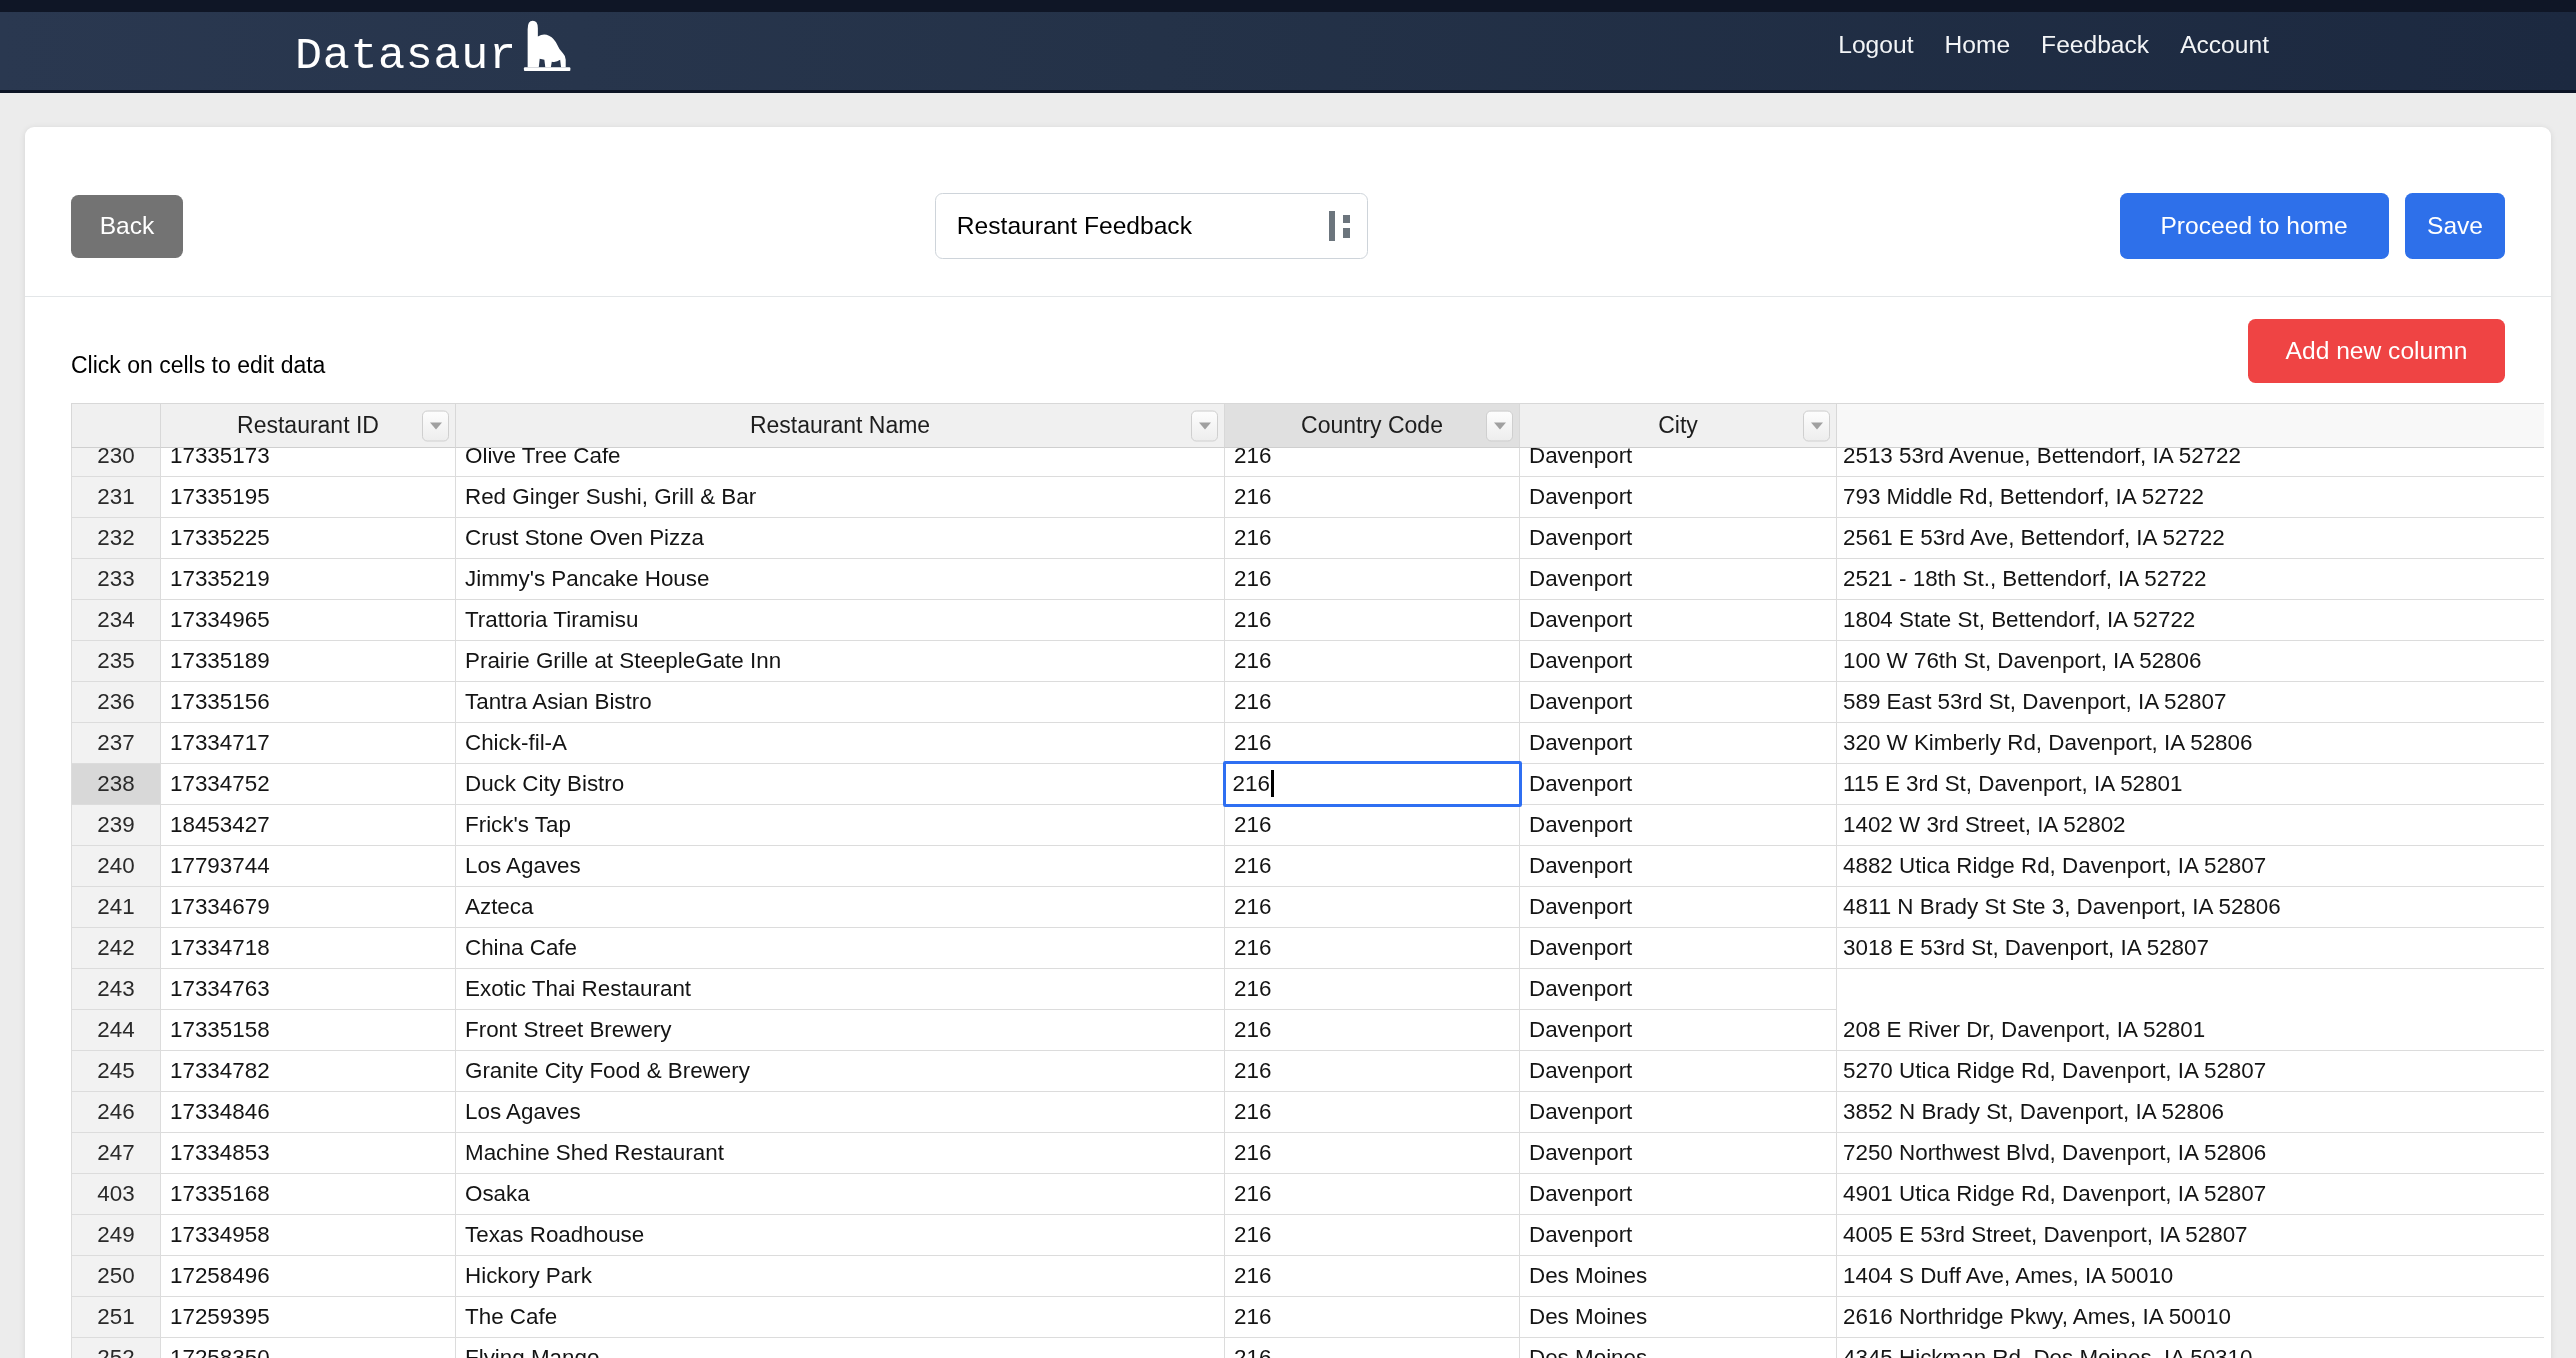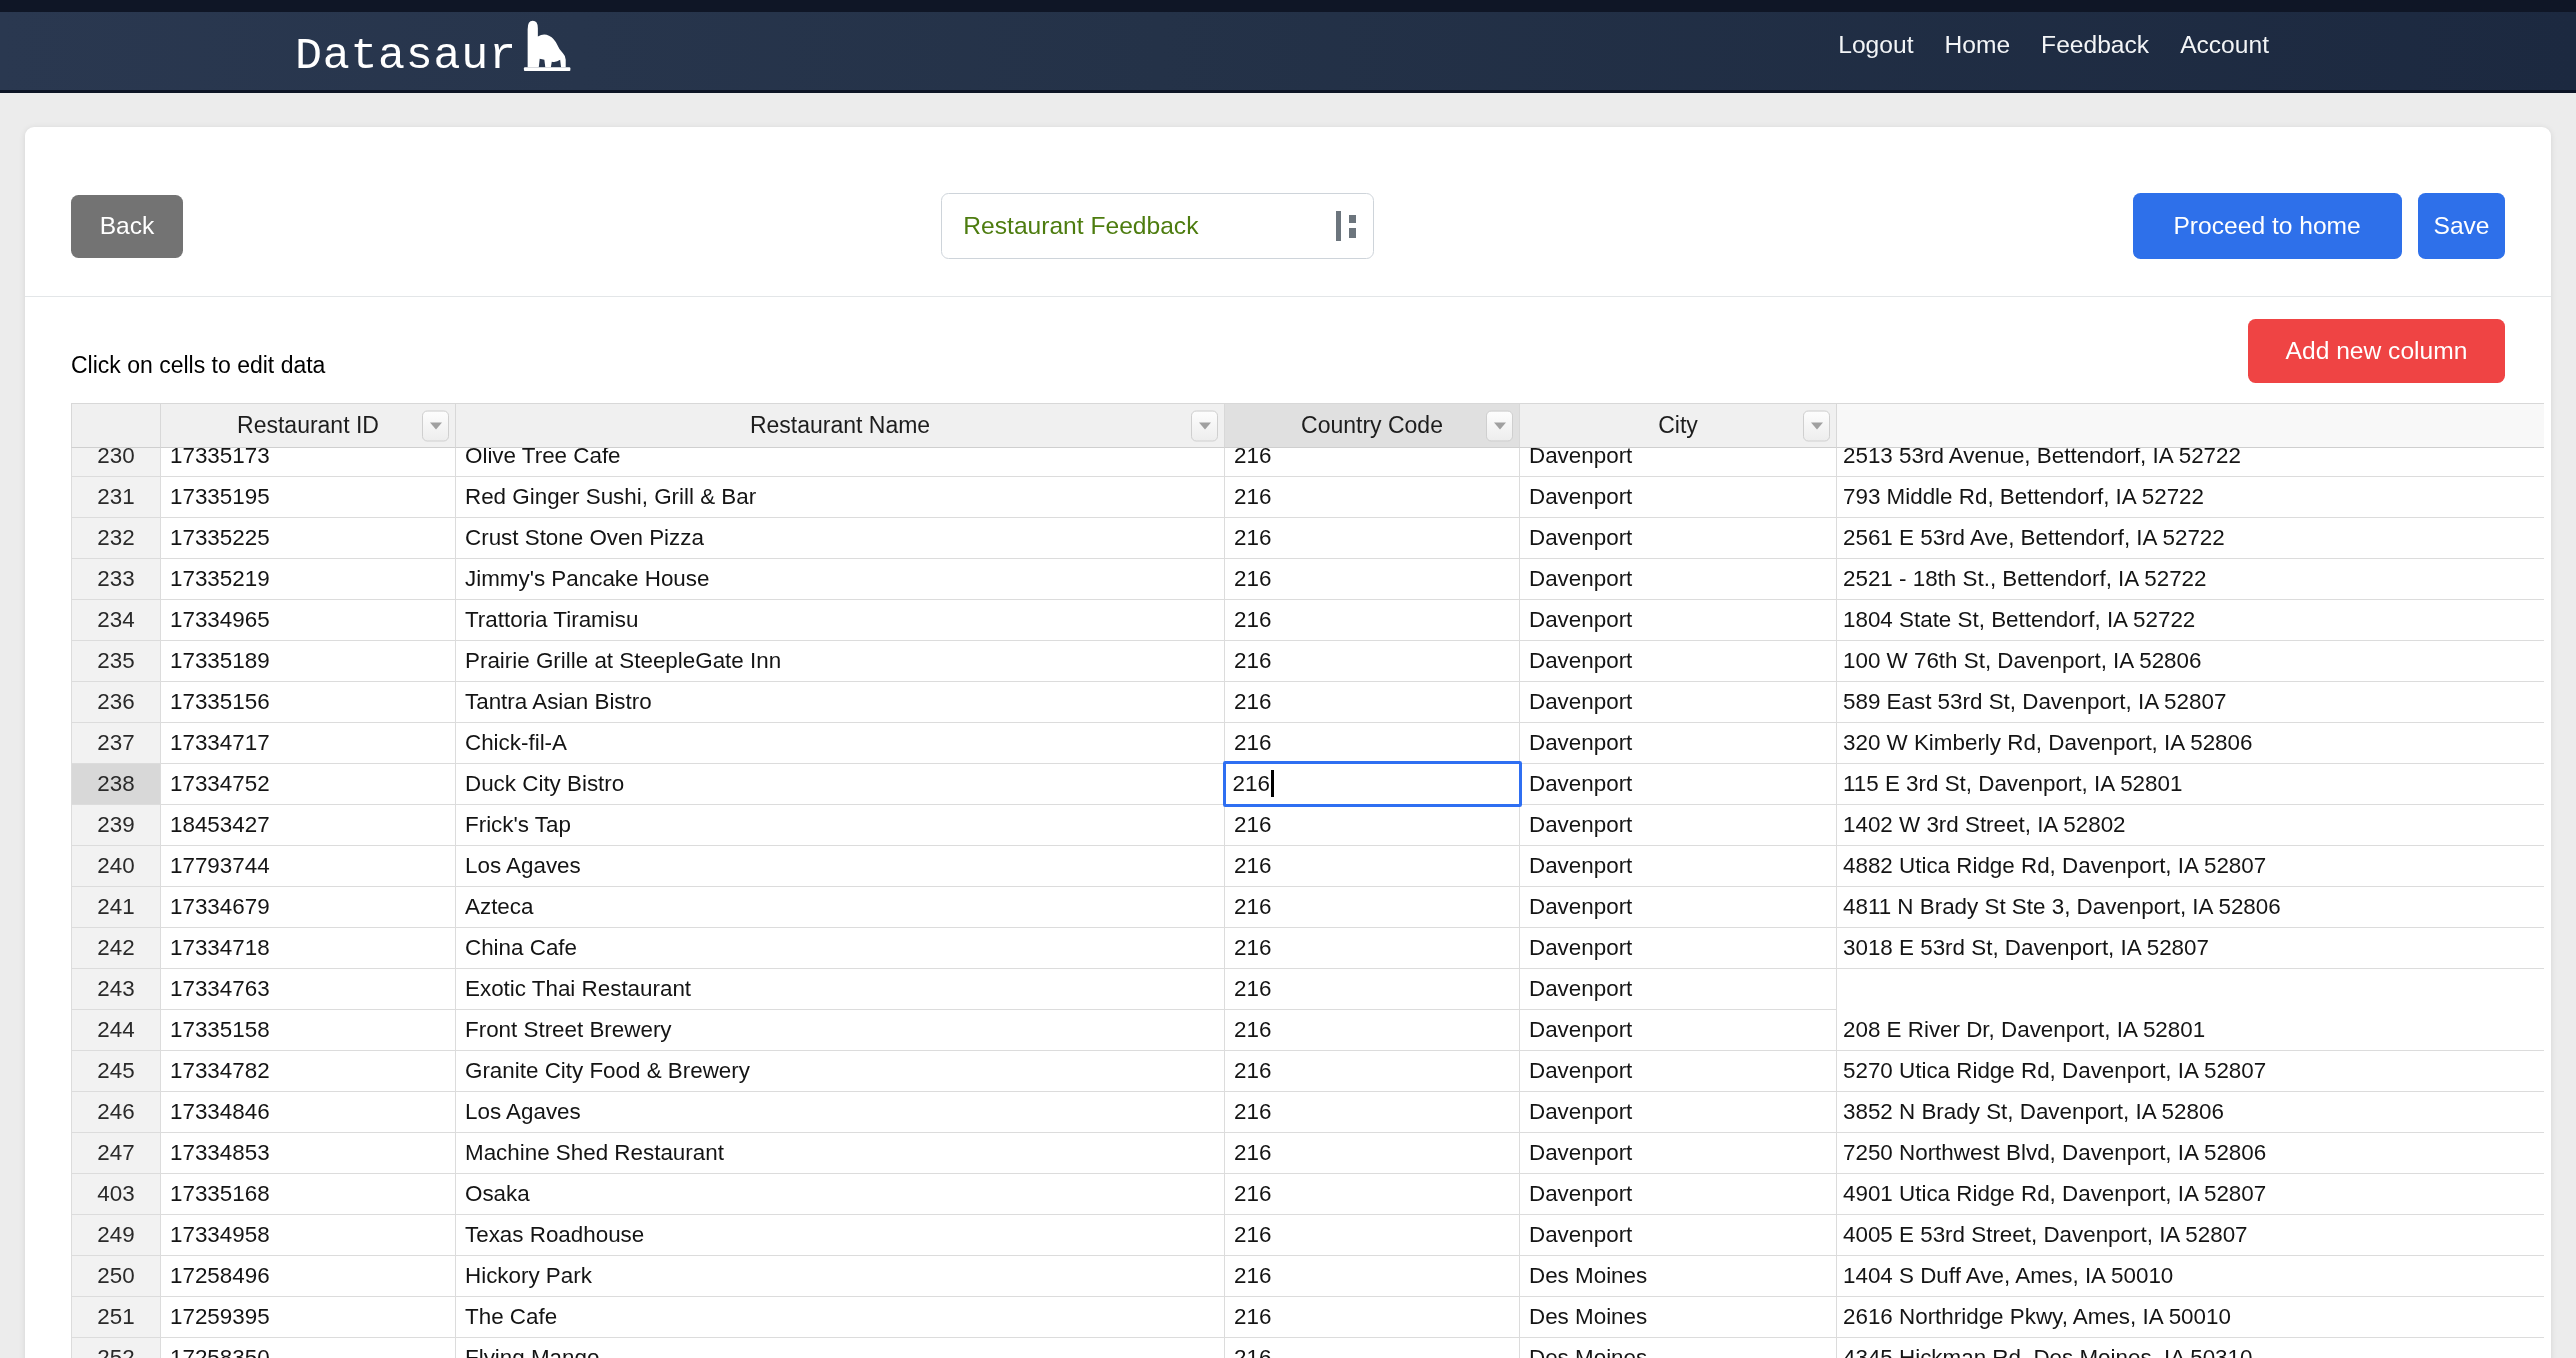--- a/index.html
+++ b/index.html
@@ -66,30 +66,30 @@
   .btn {
     border: none; border-radius: 7.5px;
     font-family: "Liberation Sans", sans-serif;
     font-size: 24.6px; color: #ffffff;
     cursor: pointer;
     display: inline-flex; align-items: center; justify-content: center;
   }
   .btn-back { background: #737373; width: 112px; height: 63px; }
   .btn-primary { background: #2e70ea; height: 66px; }
   .btn-proceed { width: 269px; }
-  .btn-save { width: 87px; margin-left: 16.4px; }
+  .btn-save { width: 100px; margin-left: 16.4px; }
   .btn-teal { background: #ef4444; width: 257px; height: 64px; }
   .spacer { flex: 1; }
 
   .title-input-wrap { position: relative; width: 433px; height: 66px; }
   .title-input {
     width: 100%; height: 100%;
     border: 1.5px solid #ced4da; border-radius: 7.5px;
     font-family: "Liberation Sans", sans-serif;
-    font-size: 24.6px; color: #4d7c0f;
+    font-size: 24.6px; color: #000000;
     padding: 0 52px 0 21px;
     outline: none;
     background: #fff;
   }
   .input-icon {
     position: absolute; right: 15px; top: 50%;
     transform: translateY(-50%);
     width: 25px; height: 30px;
   }
   .input-icon i { position: absolute; background: #6c757d; }

